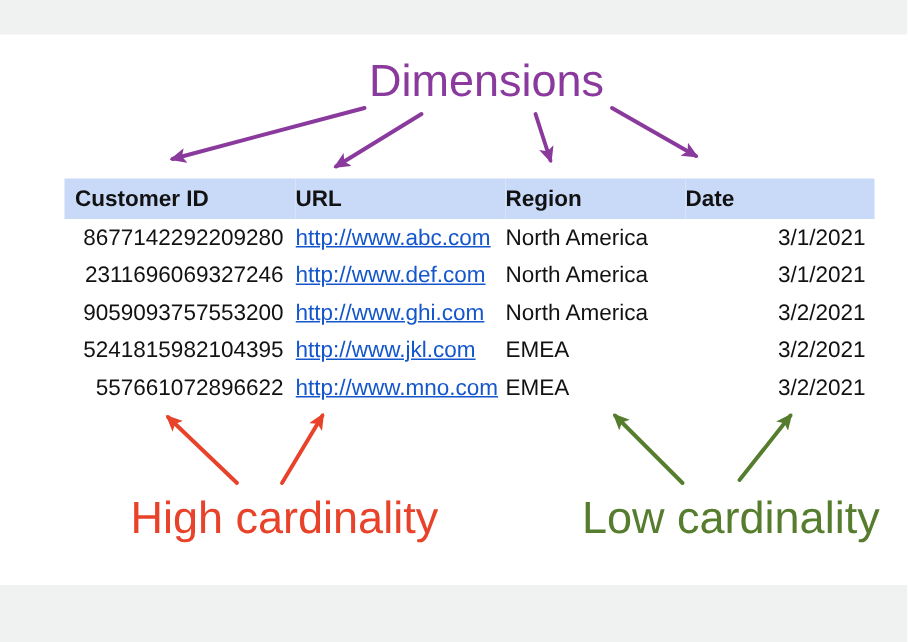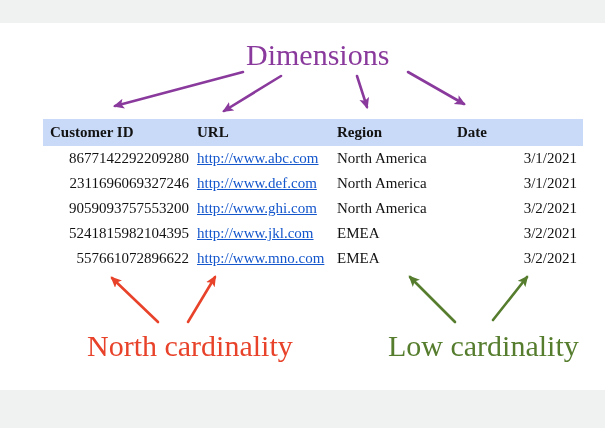--- a/index.html
+++ b/index.html
@@ -1,17 +1,17 @@
 <!DOCTYPE html>
 <html><head>
 <meta charset="utf-8">
 <style>
   html,body{margin:0;padding:0;background:#ffffff;}
   .stage{position:relative;width:605px;height:428px;background:#ffffff;overflow:hidden;
-         font-family:Liberation Serif, serif;}
+         font-family:Liberation Sans, sans-serif;}
   .bar{position:absolute;left:0;width:605px;background:var(--graybar,#f0f2f1);}
   .bar.top{top:0;height:23px;}
   .bar.bottom{top:390px;height:38px;}
   .title{position:absolute;left:246px;top:38px;font-size:30px;line-height:1.1;
          color:var(--purple,#8a3a9c);white-space:nowrap;}
   .arrows{position:absolute;left:0;top:0;width:605px;height:428px;pointer-events:none;}
   table.dims{position:absolute;left:43px;top:119px;width:540px;border-collapse:collapse;
              table-layout:fixed;font-size:15px;color:#121212;}
   table.dims th{background:var(--header_bg,#c9daf8);font-weight:bold;text-align:left;
                 height:27px;padding:0;font-size:15px;}
@@ -99,15 +99,15 @@
         </tr>
         <tr>
           <td class="c1">557661072896622</td>
           <td class="c2"><a href="#">http://www.mno.com</a></td>
           <td class="c3">EMEA</td>
           <td class="c4">3/2/2021</td>
         </tr>
       </tbody>
   </table>
 
-  <div class="label high">North cardinality</div>
+  <div class="label high">High cardinality</div>
   <div class="label low">Low cardinality</div>
 </div>
 
 </body></html>

